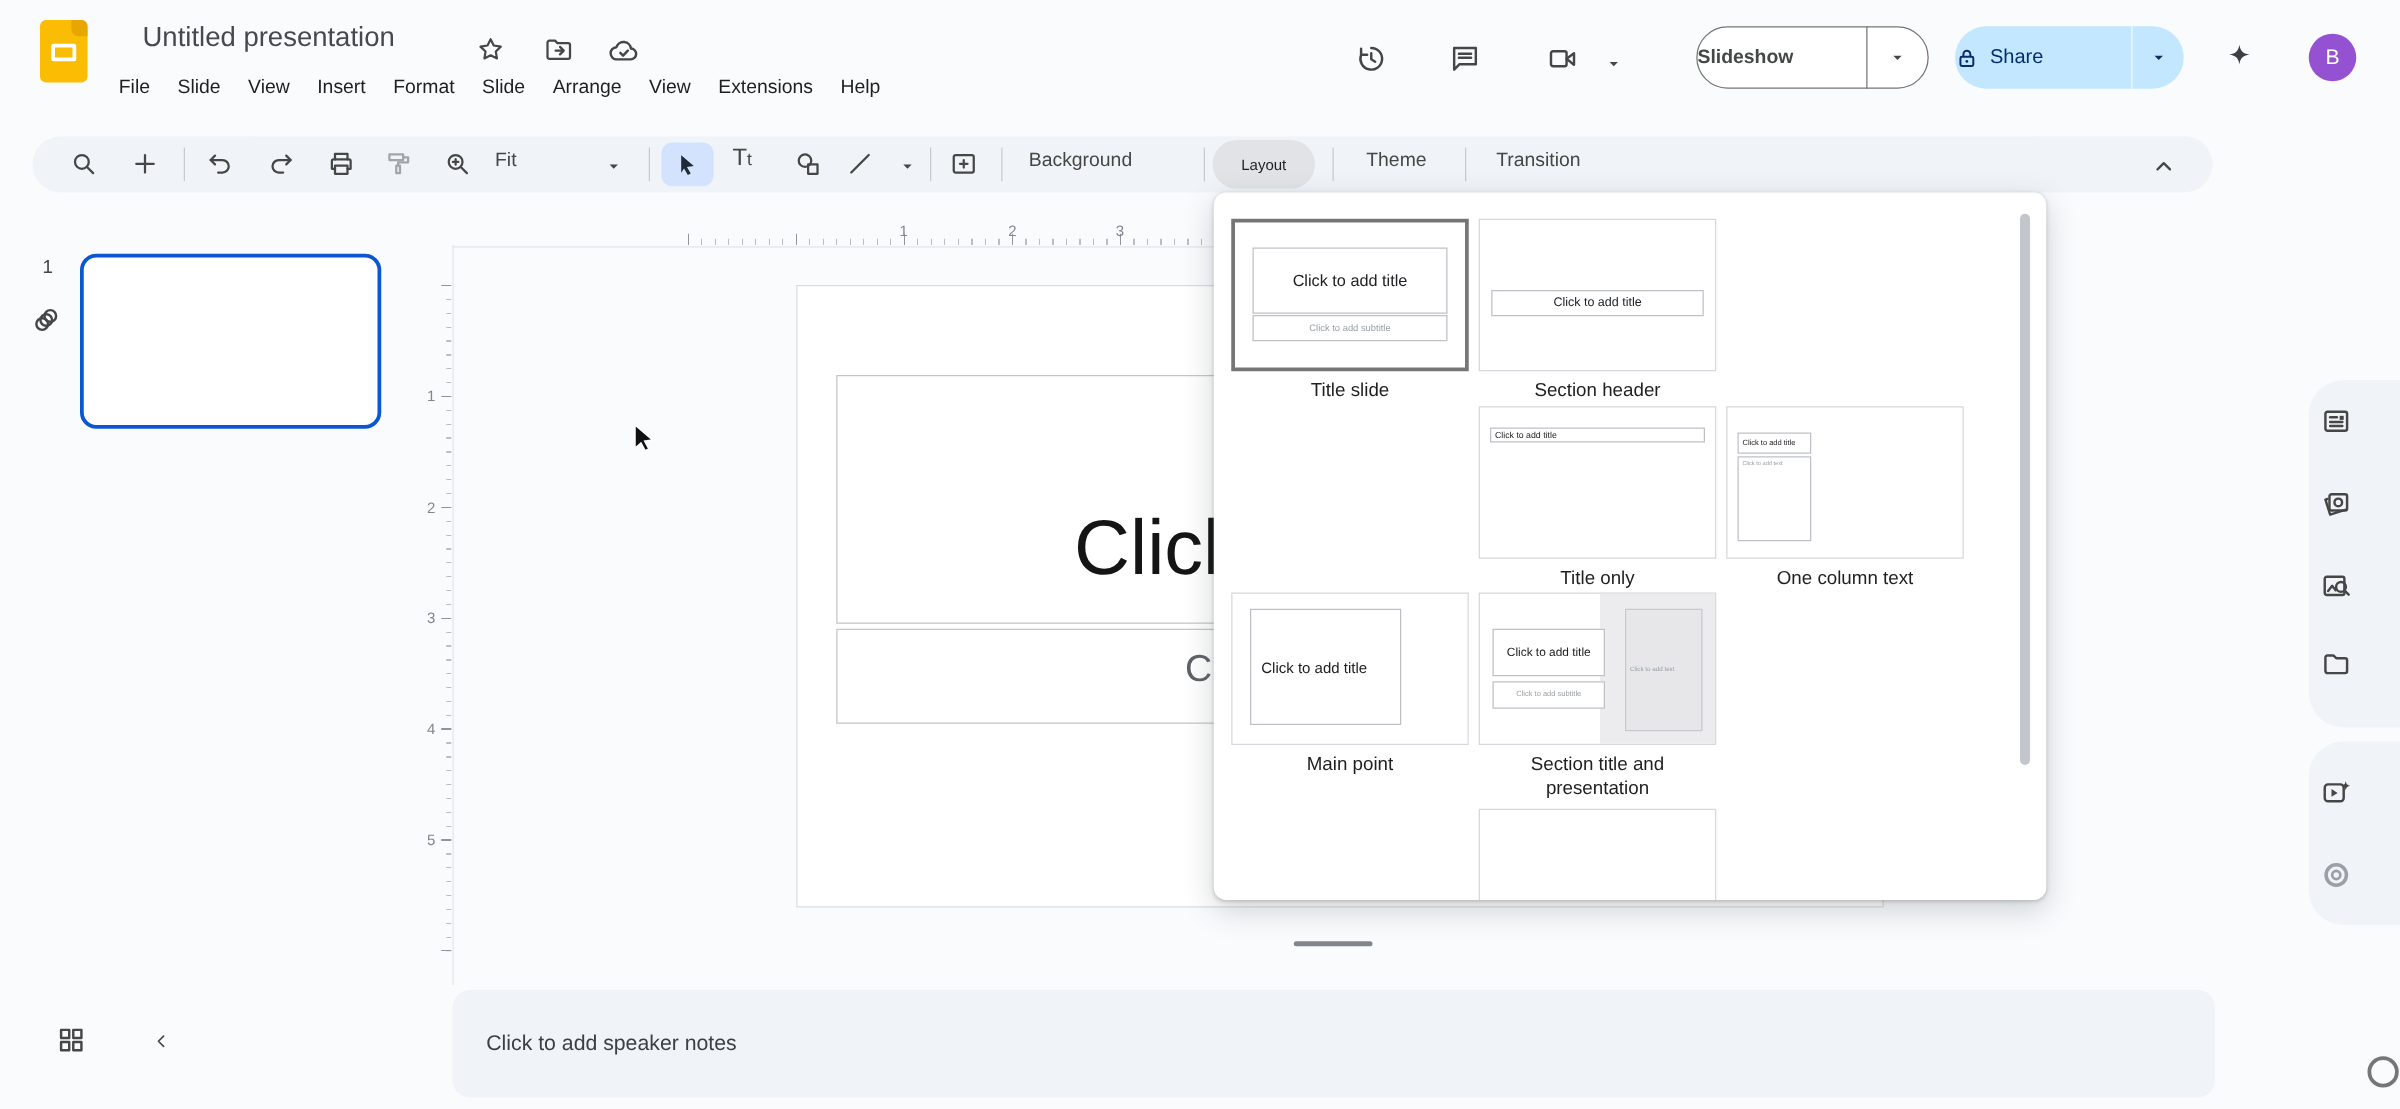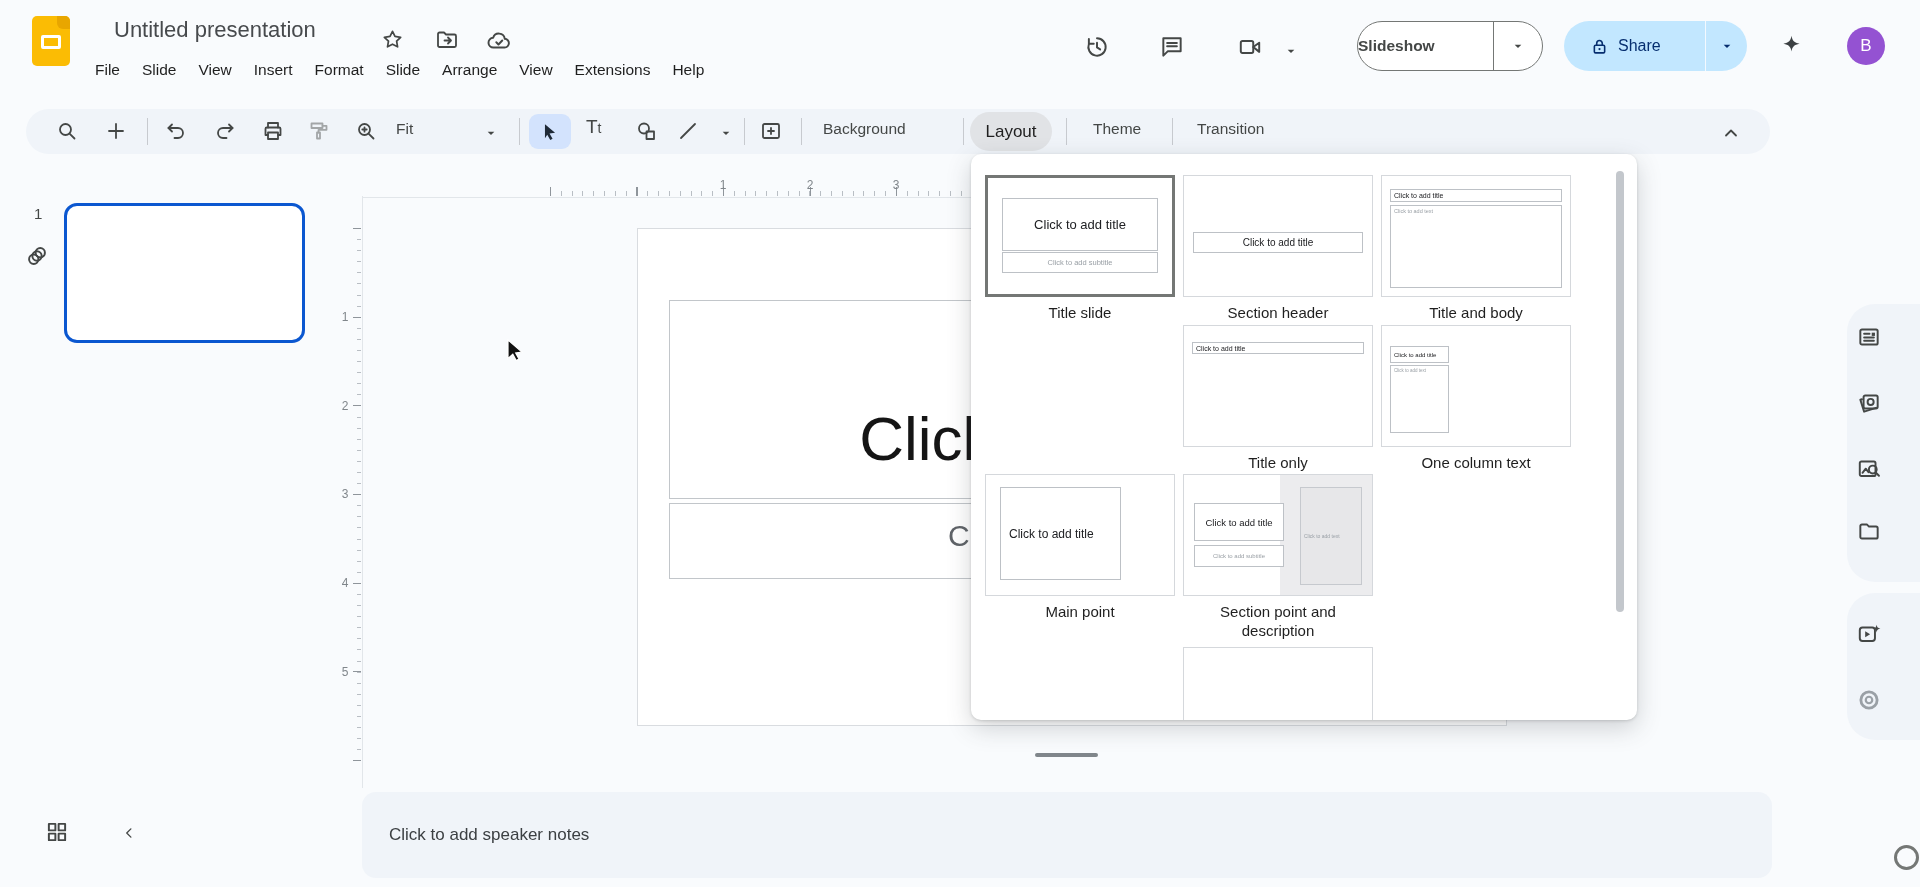--- a/index.html
+++ b/index.html
@@ -16,32 +16,32 @@
   .doc-title { left:114px; top:17px; font-size:22px; color:#474a4d;text-align:center; }
   .hd-ic { top:28px; }
   .menubar { left:84px; top:58px; display:flex; }
   .menubar span { font-size:15.5px; color:#1f1f1f; padding:3px 11px; border-radius:12px; }
   .rt-ic { top:34px; }
   .slideshow-btn { left:1357px; top:21px; width:186px; height:50px; border:1px solid #747775; border-radius:25px; background:#fff; display:flex; align-items:center; }
   .slideshow-btn .main { width:135px; text-align:left; font-size:15.5px; font-weight:700; color:#444746; }
   .slideshow-btn .sep { width:1px; height:50px; background:#747775; }
   .slideshow-btn .caret { flex:1; display:flex; justify-content:center; }
   .share-btn { left:1564px; top:21px; width:183px; height:50px; border-radius:25px; background:var(--share_bg,#c2e7ff); display:flex; align-items:center; }
-  .share-btn .main { display:flex; align-items:center; gap:9px; padding-left:26px; width:141px; }
+  .share-btn .main { display:flex; align-items:center; gap:9px; width:141px; }
   .share-btn .label { font-size:16px; font-weight:500; color:var(--share_text,#062e6f); }
   .share-btn .sep { width:1px; height:50px; background:#f3f9ff; }
   .avatar { left:1847px; top:27px; width:38px; height:38px; border-radius:50%; background:var(--avatar_bg,#9452d2); color:#fff; font-size:17px; display:flex; align-items:center; justify-content:center; }
 
   
   .toolbar { left:26px; top:109px; width:1744px; height:45px; background:var(--surface,#f0f4f9); border-radius:23px; }
   .tb { position:absolute; top:119px; }
   .tb-div { position:absolute; top:118px; width:1px; height:27px; background:#c7cacf; }
   .tb-txt { position:absolute; top:120px; font-size:15.5px; color:#444746; }
   .sel-tool { left:529px; top:114px; width:42px; height:35px; background:var(--tool_selected_bg,#d3e3fd); border-radius:9px; display:flex; align-items:center; justify-content:center; }
-  .layout-pill { left:970px; top:112px; width:82px; height:39px; background:#e1e3e6; border-radius:20px; display:flex; align-items:center; justify-content:center; font-size:17px; font-weight:500; color:#1f1f1f; }
+  .layout-pill { left:970px; top:112px; width:82px; height:39px; background:#e1e3e6; border-radius:20px; display:flex; align-items:center; justify-content:center; font-size:12px; font-weight:500; color:#1f1f1f; }
   .tt { font-size:19px; color:#444746; font-weight:500; }
   .tt small { font-size:14px; }
 
   
   .slide-num { left:34px; top:205px; font-size:15px; color:#444746; }
   .film-thumb { left:64px; top:203px; width:241px; height:140px; background:#fff; border:3px solid var(--accent,#0b57d0); border-radius:13px; }
 
   
   .canvas-vline { left:362px; top:196px; width:1px; height:592px; background:#e2e6ea; }
   .canvas-hline { left:362px; top:197px; width:609px; height:1px; background:#e2e6ea; }
@@ -325,27 +325,20 @@
     <div class="lbl">Title slide</div>
   </div>
 
   <div class="cell" style="left:212px; top:21px">
     <div class="thumb">
       <div class="ph" style="left:9px; right:9px; top:56px; height:21px; font-size:10px">Click to add title</div>
     </div>
     <div class="lbl">Section header</div>
   </div>
 
-  <div class="cell" style="left:410px; top:21px">
-    <div class="thumb">
-      <div class="ph left" style="left:8px; right:8px; top:13px; height:13px; font-size:7px">Click to add title</div>
-      <div class="ph topleft gray" style="left:8px; right:8px; top:29px; height:83px; font-size:5.5px">Click to add text</div>
-    </div>
-    <div class="lbl">Title and body</div>
-  </div>
 
 
   <div class="cell" style="left:212px; top:171px">
     <div class="thumb">
       <div class="ph left" style="left:8px; right:8px; top:16px; height:12px; font-size:7px">Click to add title</div>
     </div>
     <div class="lbl">Title only</div>
   </div>
 
   <div class="cell" style="left:410px; top:171px">
@@ -363,21 +356,21 @@
     <div class="lbl">Main point</div>
   </div>
 
   <div class="cell" style="left:212px; top:320px">
     <div class="thumb">
       <div style="position:absolute; left:96px; right:0; top:0; bottom:0; background:#ececee"></div>
       <div class="ph left gray" style="left:116px; width:62px; top:12px; height:98px; font-size:5px; background:#e7e7e9; border-color:#c6c9ce">Click to add text</div>
       <div class="ph" style="left:10px; width:90px; top:28px; height:38px; font-size:9.5px">Click to add title</div>
       <div class="ph gray" style="left:10px; width:90px; top:70px; height:22px; font-size:6px">Click to add subtitle</div>
     </div>
-    <div class="lbl">Section point and description</div>
+    <div class="lbl">Section title and presentation</div>
   </div>
 
 
 
   <div class="cell" style="left:212px; top:493px">
     <div class="thumb"></div>
   </div>
 
   <div class="abs scrollbar"></div>
 </div>

